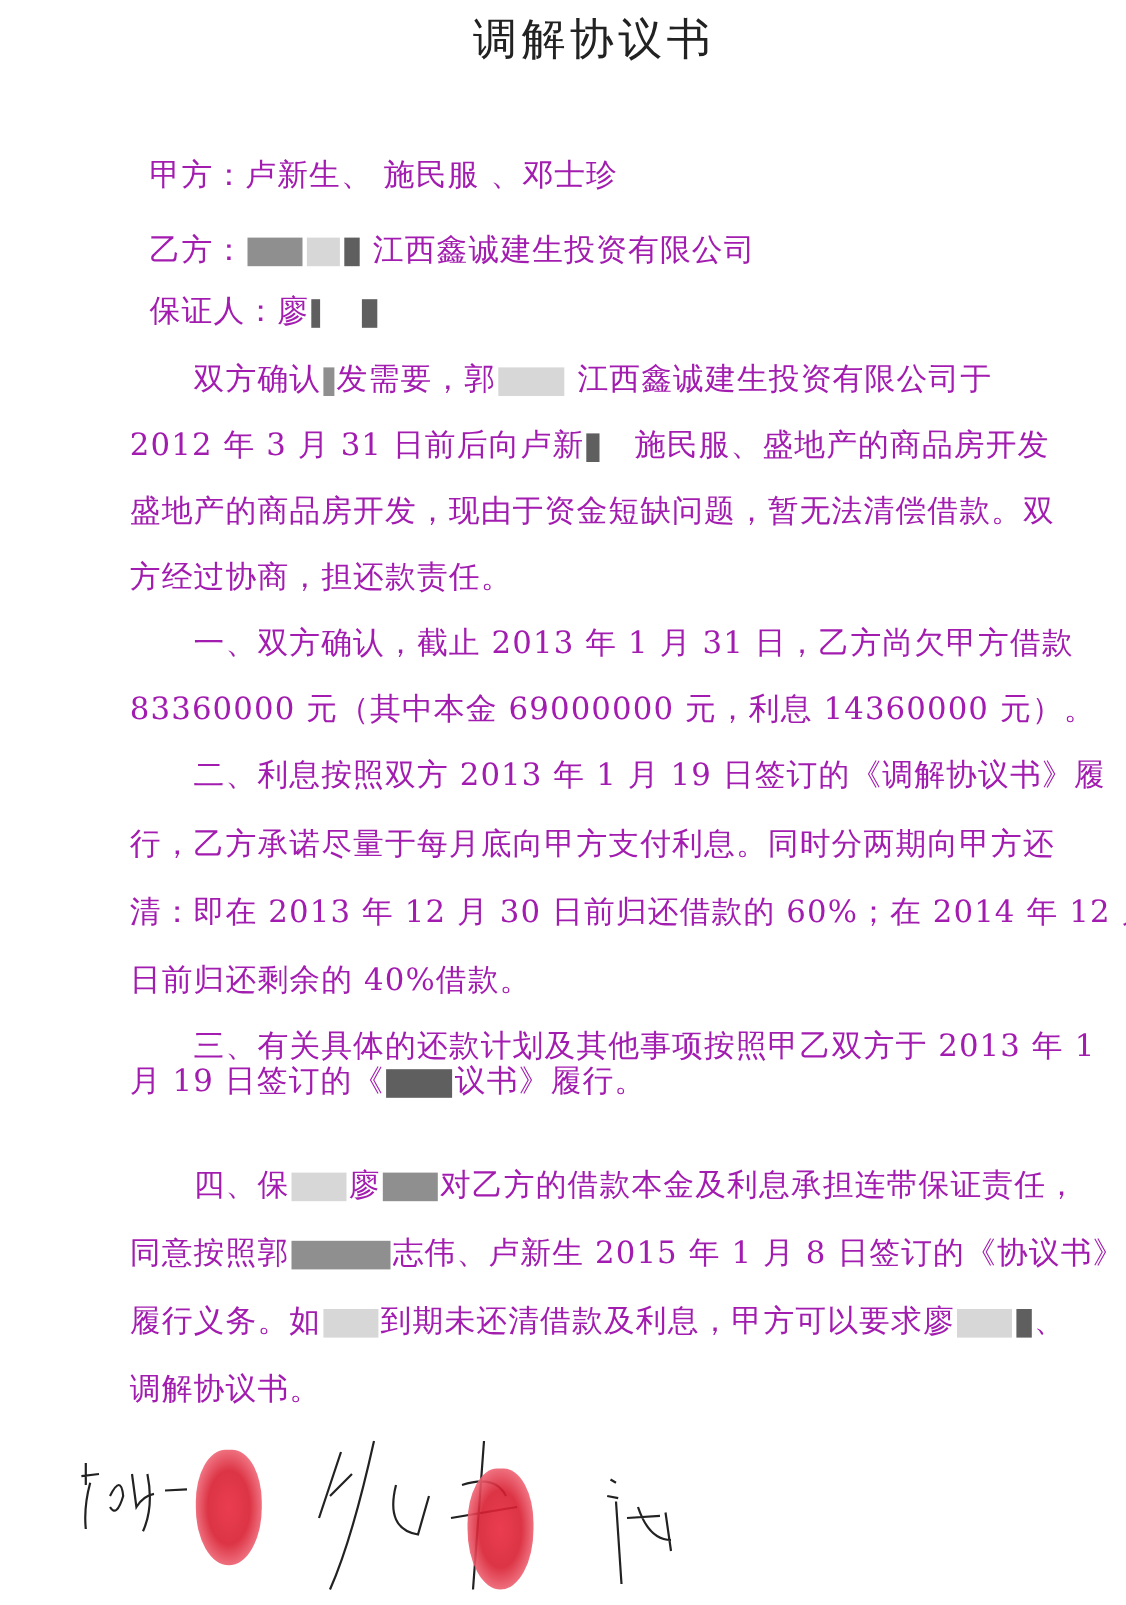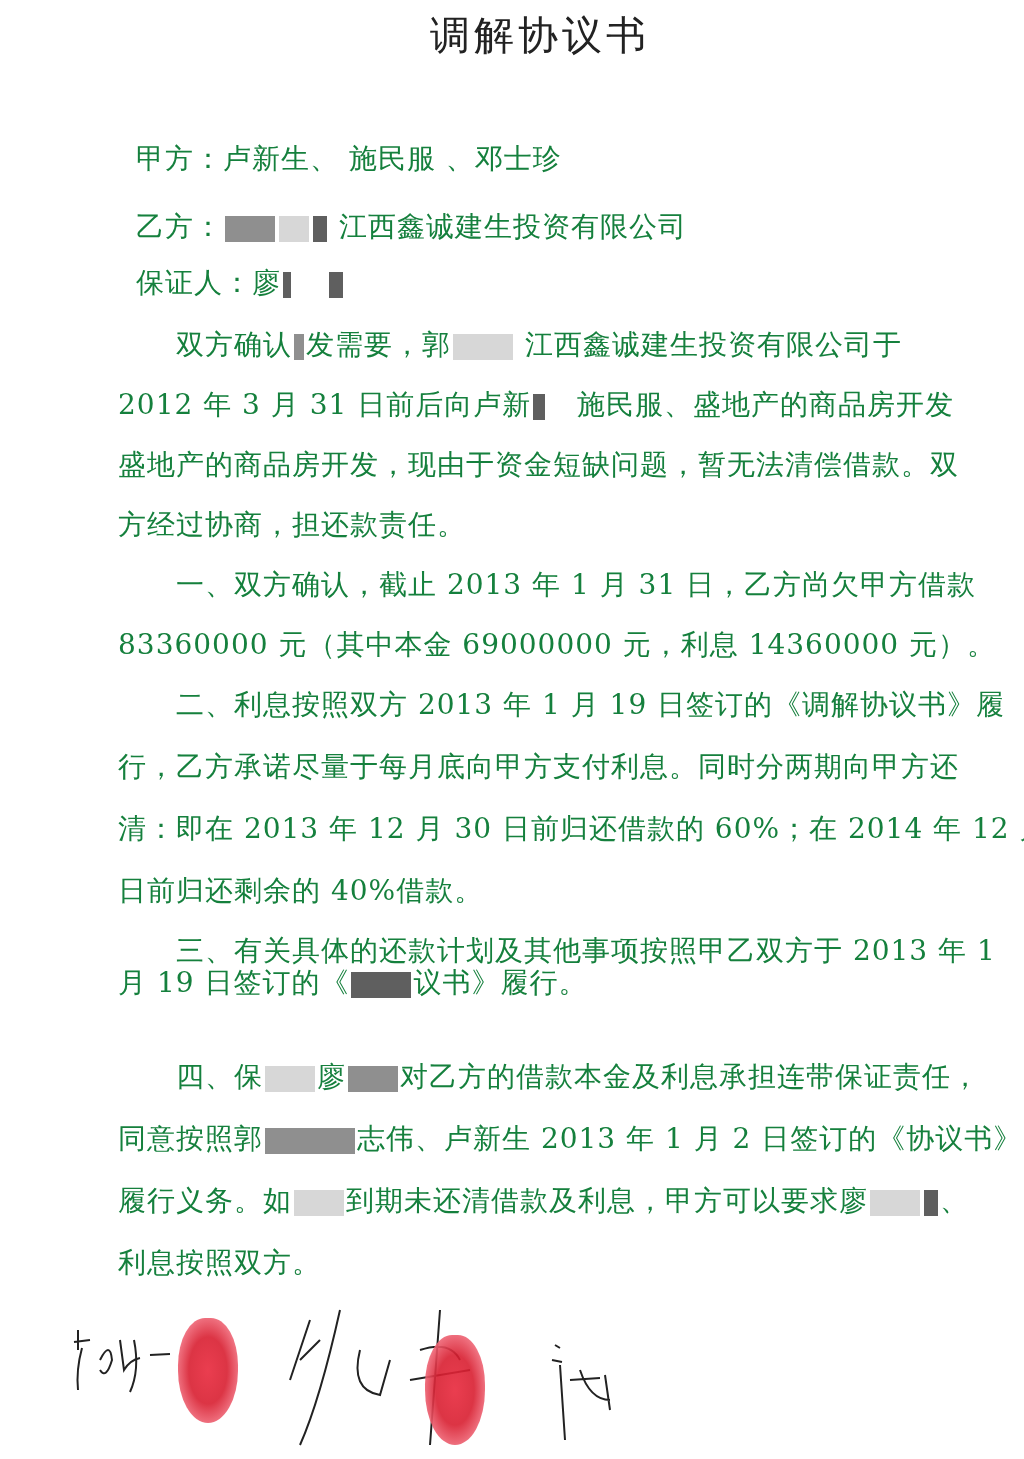--- a/index.html
+++ b/index.html
@@ -1,20 +1,20 @@
 <!DOCTYPE html>
 <html><head>
 <meta charset="utf-8">
 <style>
   html, body { margin:0; padding:0; }
   body { width:1024px; height:1459px; background:#ffffff; position:relative; overflow:hidden;
          font-family:"DejaVu Serif","Liberation Serif",serif; color:#1a1a1a; }
   .title { position:absolute; top:8px; left:0; width:1080px; text-align:center;
            font-size:40px; letter-spacing:4px; font-family:"DejaVu Sans","Liberation Sans",sans-serif; font-weight:normal; color:#222; }
-  .line { position:absolute; left:118px; font-size:28px; white-space:nowrap; letter-spacing:1px; color:#15803d; }
+  .line { position:absolute; left:118px; font-size:28px; white-space:nowrap; letter-spacing:1px; color:#a21caf; }
   .party { left:136px; }
   .redact { display:inline-block; height:26px; vertical-align:middle; background:#6a6a6a; opacity:.75; margin:0 2px; }
   .redact.light { background:#c9c9c9; }
   .redact.dark { background:#2a2a2a; }
   .sig-area { position:absolute; top:1300px; left:60px; width:900px; height:150px; }
   .print { position:absolute; border-radius:45% 45% 50% 50%;
            background: radial-gradient(ellipse at center, #e8283c 0%, #d81e30 45%, #f06a7a 75%, rgba(255,255,255,0) 100%); opacity:.9; }
   .sig { position:absolute; }
 </style>
 </head>
@@ -54,26 +54,26 @@
 
 <div class="line" style="top:932px;left:176px">三、有关具体的还款计划及其他事项按照甲乙双方于 2013 年 1</div>
 <div class="line" style="top:964px">
   <span>月 19 日签订的《</span><span class="redact dark" style="width:60px"></span><span>议书》履行。</span>
 </div>
 
 <div class="line" style="top:1058px;left:176px">
   <span>四、保</span><span class="redact light" style="width:50px"></span><span>廖</span><span class="redact" style="width:50px"></span><span>对乙方的借款本金及利息承担连带保证责任，</span>
 </div>
 <div class="line" style="top:1120px">
-  <span>同意按照郭</span><span class="redact" style="width:90px"></span><span>志伟、卢新生 2013 年 1 月 2 日签订的《协议书》</span>
+  <span>同意按照郭</span><span class="redact" style="width:90px"></span><span>志伟、卢新生 2015 年 1 月 8 日签订的《协议书》</span>
 </div>
 <div class="line" style="top:1182px">
   <span>履行义务。如</span><span class="redact light" style="width:50px"></span><span>到期未还清借款及利息，甲方可以要求廖</span><span class="redact light" style="width:50px"></span><span class="redact dark" style="width:14px"></span><span>、</span>
 </div>
-<div class="line" style="top:1244px">利息按照双方。</div>
+<div class="line" style="top:1244px">调解协议书。</div>
 
 <div class="sig-area">
   <svg class="sig" style="left:10px;top:20px" width="110" height="80" viewBox="0 0 110 80">
     <path d="M8 10 L8 30 M4 22 L20 20 M12 28 Q6 50 8 70 M30 40 Q40 20 42 40 Q36 60 30 50 M50 20 L54 50 Q60 40 70 38 M64 20 Q70 50 60 72 M80 35 L100 34" fill="none" stroke="#222" stroke-width="2"></path>
   </svg>
   <div class="print" style="left:118px;top:18px;width:60px;height:105px"></div>
   <svg class="sig" style="left:220px;top:0px" width="250" height="150" viewBox="0 0 250 150">
     <path d="M30 20 L10 80 M40 40 L20 60 M60 10 Q40 100 20 145 M80 50 Q70 90 100 95 L110 60 M160 10 L150 145 M140 50 Q170 40 180 60 M130 80 L190 70" fill="none" stroke="#222" stroke-width="2"></path>
   </svg>
   <div class="print" style="left:365px;top:35px;width:60px;height:110px"></div>

